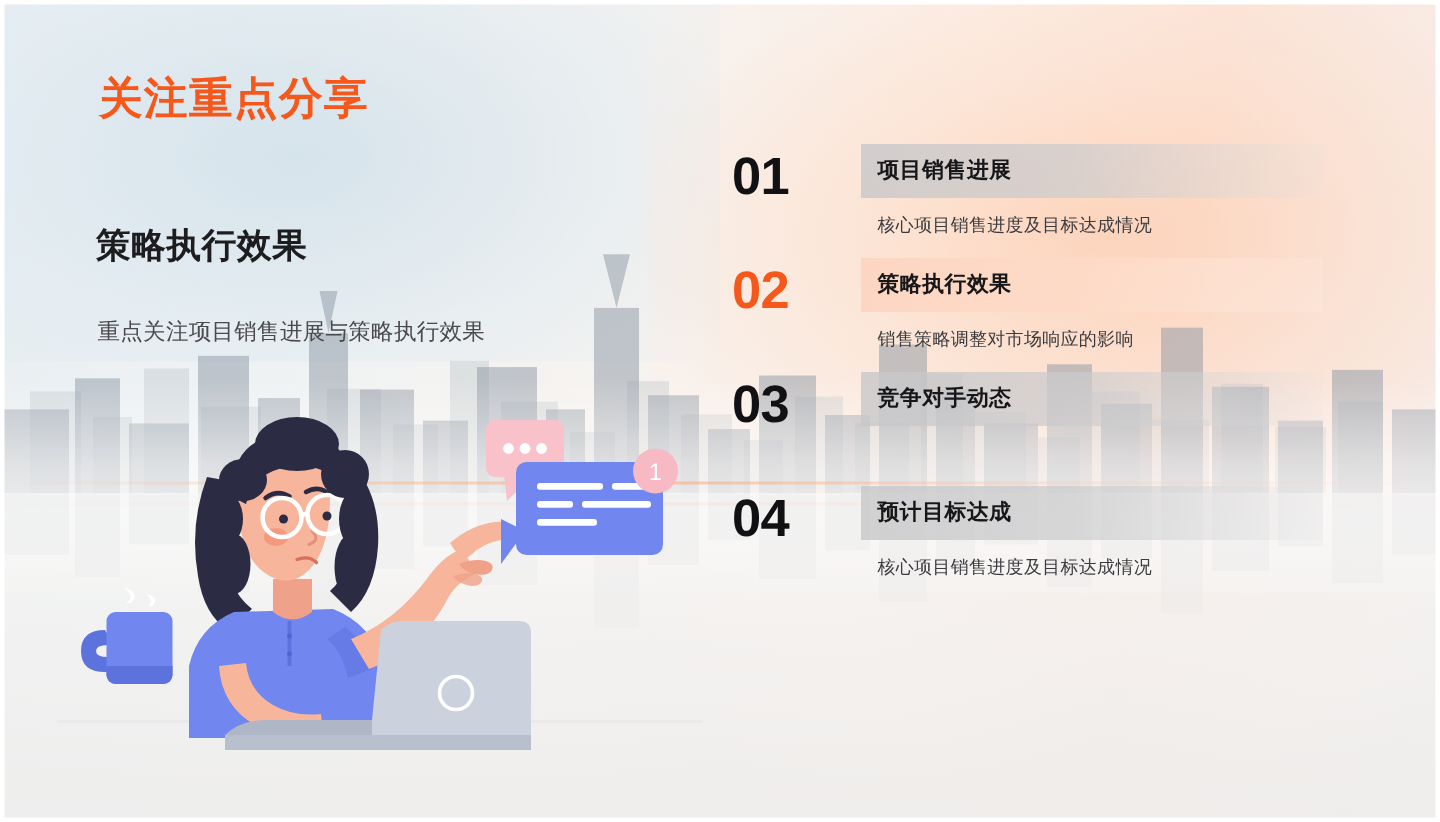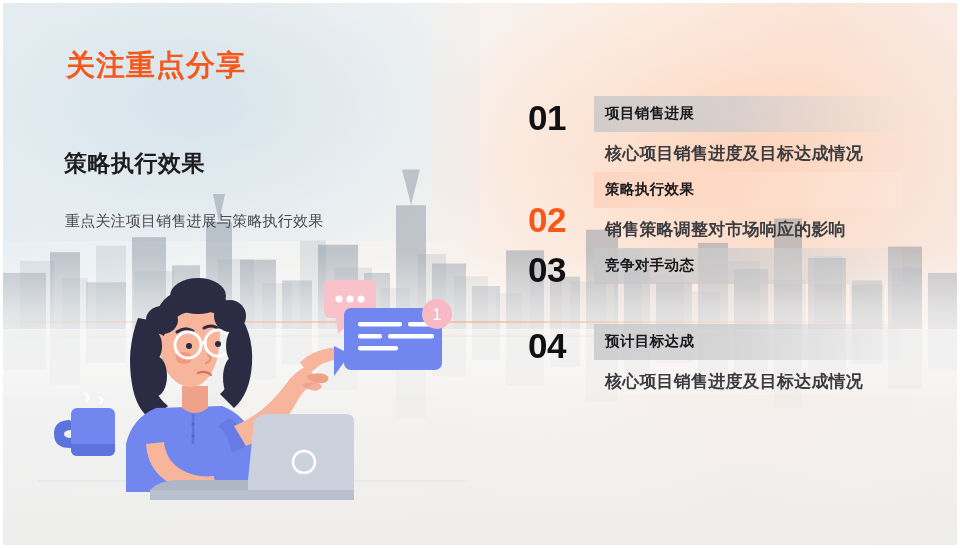--- a/index.html
+++ b/index.html
@@ -163,42 +163,41 @@
     bottom: 0px;
     width: 430px;
     height: 290px;
     z-index: 15;
     pointer-events: none;
   }
 
   
   .list {
     position: absolute;
-    left: 508px;
+    left: 488px;
     top: 96px;
     width: 420px;
     z-index: 25;
-    text-align: center;
   }
   .list-item {
     position: relative;
     height: 76px;
   }
   .item-num {
     position: absolute;
     left: 0;
     top: 4px;
     width: 78px;
     font-size: 35px;
     font-weight: 700;
     letter-spacing: -0.5px;
     color: #111114;
     line-height: 1;
   }
-  .list-item.active .item-num { color: #F6581C; margin-top: 26px; }
+  .list-item.active .item-num { color: #F6581C; }
 
   .item-bar {
     position: absolute;
     left: 86px;
     top: 0;
     width: 308px;
     height: 36px;
     background: linear-gradient(90deg,
         rgba(199,199,201,0.80) 0%,
         rgba(203,203,205,0.72) 45%,
@@ -220,22 +219,22 @@
     font-size: 14.5px;
     font-weight: 700;
     letter-spacing: 0.4px;
     color: #17171a;
     white-space: nowrap;
   }
   .item-desc {
     position: absolute;
     left: 97px;
     top: 46px;
-    font-size: 17px;
-    font-weight: 700;
+    font-size: 12px;
+    font-weight: 400;
     letter-spacing: 0.2px;
     color: #3c3c40;
     white-space: nowrap;
   }
 </style>
 </head>
 <body>
 
 <div id="slide">
 

